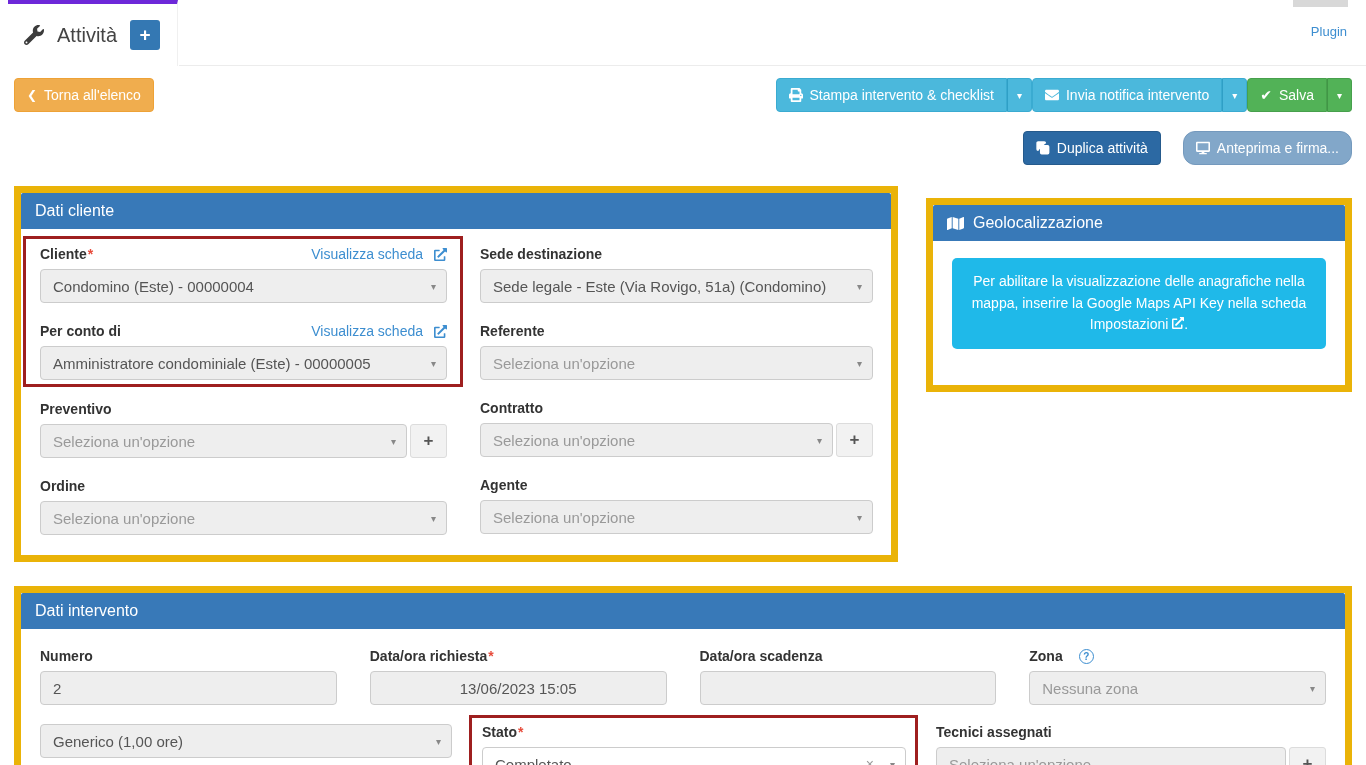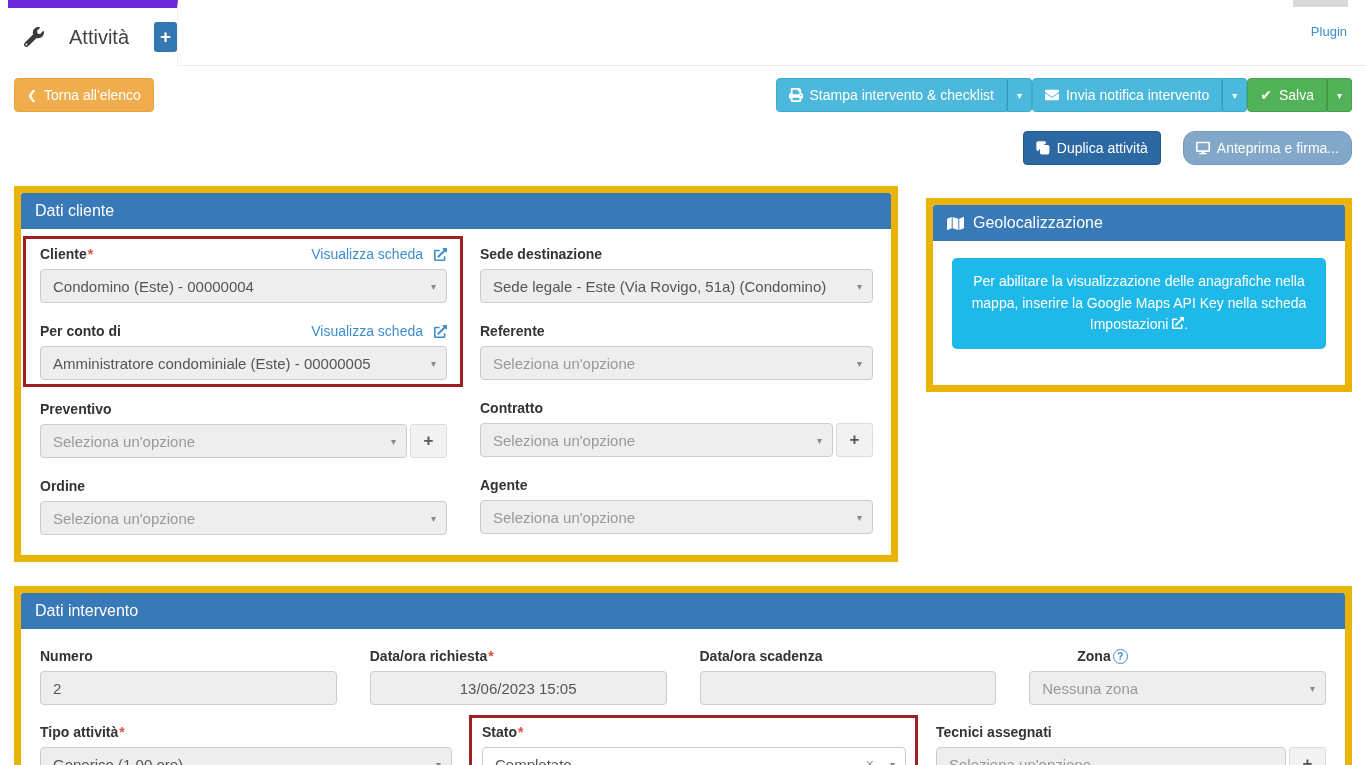--- a/index.html
+++ b/index.html
@@ -3,22 +3,22 @@
 <meta charset="utf-8">
 <style>
   * { box-sizing: border-box; margin: 0; padding: 0; }
   html,body { width:1366px; height:765px; overflow:hidden; background:#fff;
     font-family:"Liberation Sans","DejaVu Sans",sans-serif; }
 
   
   .tabbar { position:relative; height:66px; background:#fff; }
   .tabbar::after { content:""; position:absolute; left:179px; right:0; bottom:0; height:1px; background:#ececec; }
   .tab-active { position:absolute; left:8px; top:0; width:170px; height:66px; background:#fff;
-    border-top:8px solid #6d28d9; border-right:1px solid #f0f0f0; display:flex; align-items:center;
-    gap:25px; padding-left:16px; cursor:pointer; }
+    border-top:4px solid #6d28d9; border-right:1px solid #f0f0f0; display:flex; align-items:center;
+    gap:13px; padding-left:16px; cursor:pointer; }
   .wrench { width:20px; height:20px; fill:#3c3c3c; flex:none; }
   .tab-title { font-size:20px; color:#444; }
   .tab-add { width:30px; height:30px; border:none; border-radius:3px; background:#3478b3; color:#fff;
     font-size:19px; font-weight:bold; display:flex; align-items:center; justify-content:center; cursor:pointer; }
   .plugin-link { position:absolute; right:19px; top:24px; color:#3d8ed0; font-size:13px; text-decoration:none; cursor:pointer; }
   .top-sliver { position:absolute; right:18px; top:0; width:55px; height:7px; background:#d8d8d8; }
 
   
   .btn { height:34px; border-radius:4px; font-size:14px; color:#fff; display:inline-flex; align-items:center;
     gap:7px; border:1px solid transparent; padding:0 12px; cursor:pointer; font-family:inherit; white-space:nowrap; }
@@ -76,21 +76,21 @@
   .panel-geo .panel-body { padding:17px 19px 36px;text-align:center; }
   .alert-cyan { background:#1fb9e9; border-radius:5px; padding:13px 15px; color:#fff; font-size:14px; line-height:1.55; }
   .alert-cyan a { color:#fff; cursor:pointer; text-decoration:none; }
   .alert-cyan svg { width:12px; height:12px; fill:#fff; }
 
   .panel-intervento { margin:24px 14px 0; }
   .pi-body { padding:19px 19px 10px; }
   .pi-row1 { display:grid; grid-template-columns:repeat(4,1fr); gap:33px; margin-bottom:19px; }
   .pi-row2 { display:grid; grid-template-columns:412px 424px 1fr; gap:30px; }
   .pi-row1 .fgroup, .pi-row2 .fgroup { margin-bottom:0; }
-  .lrow-plain { margin-bottom:7px; display:flex; align-items:center; gap:2px;margin-left:48px; }
+  .lrow-plain { margin-bottom:7px; display:flex; align-items:center; gap:16px; }
   .stato-box { border:3px solid #9e1f1f; margin:-9px -12px 0 -13px; padding:6px 9px 9px 10px; }
   .qcircle { width:15px; height:15px; border-radius:50%; border:1px solid #3d8ed0; color:#3d8ed0; font-size:10px;
     font-weight:bold; display:inline-flex; align-items:center; justify-content:center; cursor:pointer; }
 </style>
 </head>
 <body>
 
 <div class="tabbar">
   <div class="tab-active">
     <svg class="wrench" viewBox="0 0 512 512">
@@ -327,23 +327,20 @@
             </span>
         </div>
         <div class="sel ph">
           <span class="sel-text">Nessuna zona</span>
           <span class="sel-caret">▾</span>
         </div>
       </div>
     </div>
     <div class="pi-row2">
       <div class="fgroup">
-        <div class="lrow">
-            <span class="flabel"><span>Tipo attività</span><span class="req">*</span></span>
-          </div>
         <div class="sel">
           <span class="sel-text">Generico (1,00 ore)</span>
           <span class="sel-caret">▾</span>
         </div>
       </div>
       <div>
         <div class="stato-box">
           <div class="lrow">
               <span class="flabel"><span>Stato</span><span class="req">*</span></span>
             </div>

